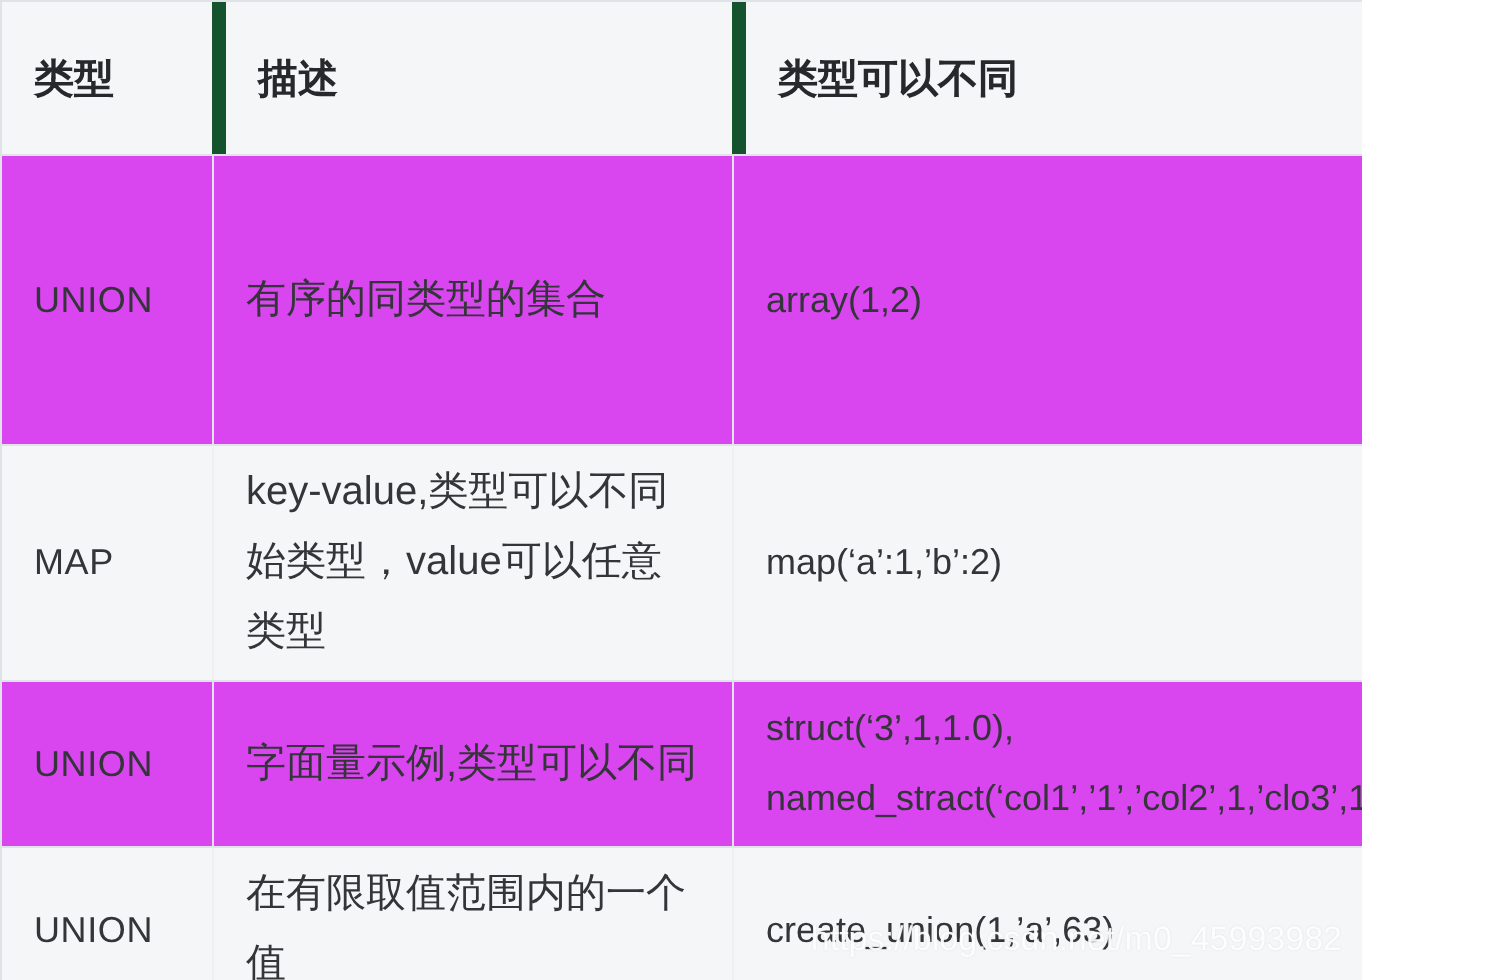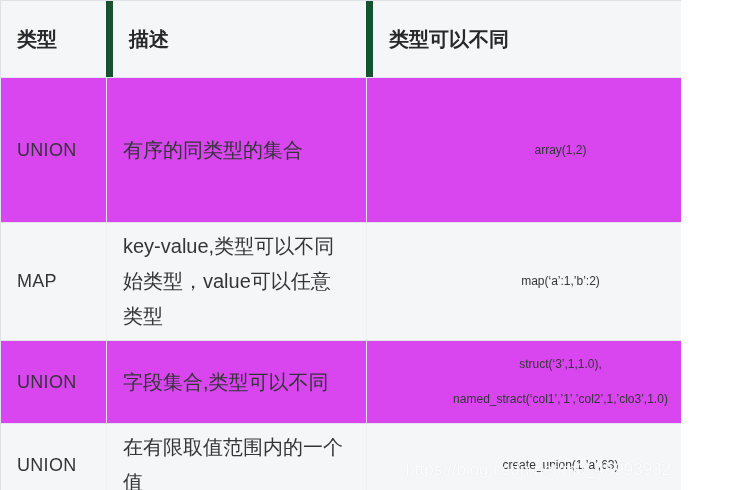--- a/index.html
+++ b/index.html
@@ -60,24 +60,23 @@
   tr.row-struct td { height: 77px; }
   tr.row-union td  { height: 79px; }
   .cell-type {
     font-size: 18px;
     letter-spacing: 0.3px;
   }
   .cell-desc {
     white-space: pre-line;
   }
   .cell-example {
-    font-size: 12px;
+    font-size: 18px;
     line-height: 35px;
     white-space: pre-line;
-    text-align: center;
   }
   .watermark {
     position: absolute;
     right: 10px;
     bottom: 10px;
     font-size: 17px;
     color: rgba(255, 255, 255, 0.92);
     text-shadow: 0 0 1px rgba(175, 181, 188, 0.35);
     pointer-events: none;
   }
@@ -107,21 +106,21 @@
       </tr>
       <tr class="row-map shaded">
         <td class="cell-type">MAP</td>
         <td class="cell-desc">key-value,类型可以不同
 始类型，value可以任意
 类型</td>
         <td class="cell-example">map(‘a’:1,’b’:2)</td>
       </tr>
       <tr class="row-struct">
         <td class="cell-type">UNION</td>
-        <td class="cell-desc">字段集合,类型可以不同</td>
+        <td class="cell-desc">字面量示例,类型可以不同</td>
         <td class="cell-example">struct(‘3’,1,1.0),
 named_stract(‘col1’,’1’,’col2’,1,’clo3’,1.0)</td>
       </tr>
       <tr class="row-union shaded">
         <td class="cell-type">UNION</td>
         <td class="cell-desc">在有限取值范围内的一个
 值</td>
         <td class="cell-example">create_union(1,’a’,63)</td>
       </tr>
     </tbody>

